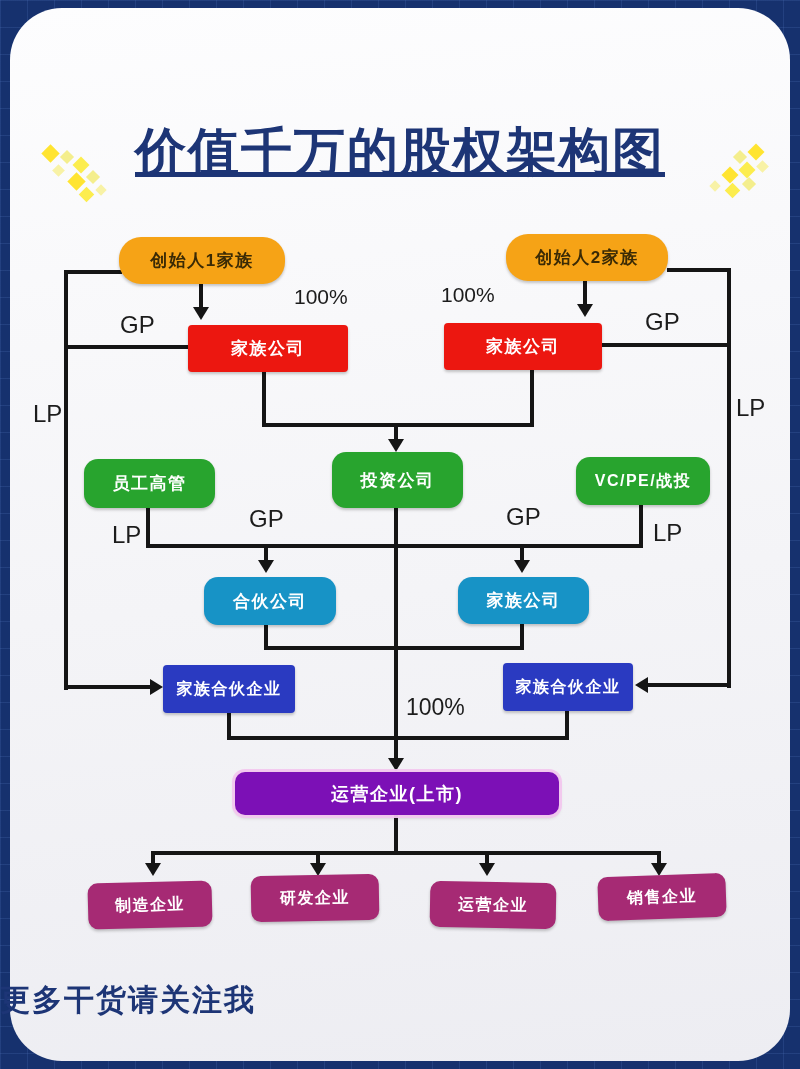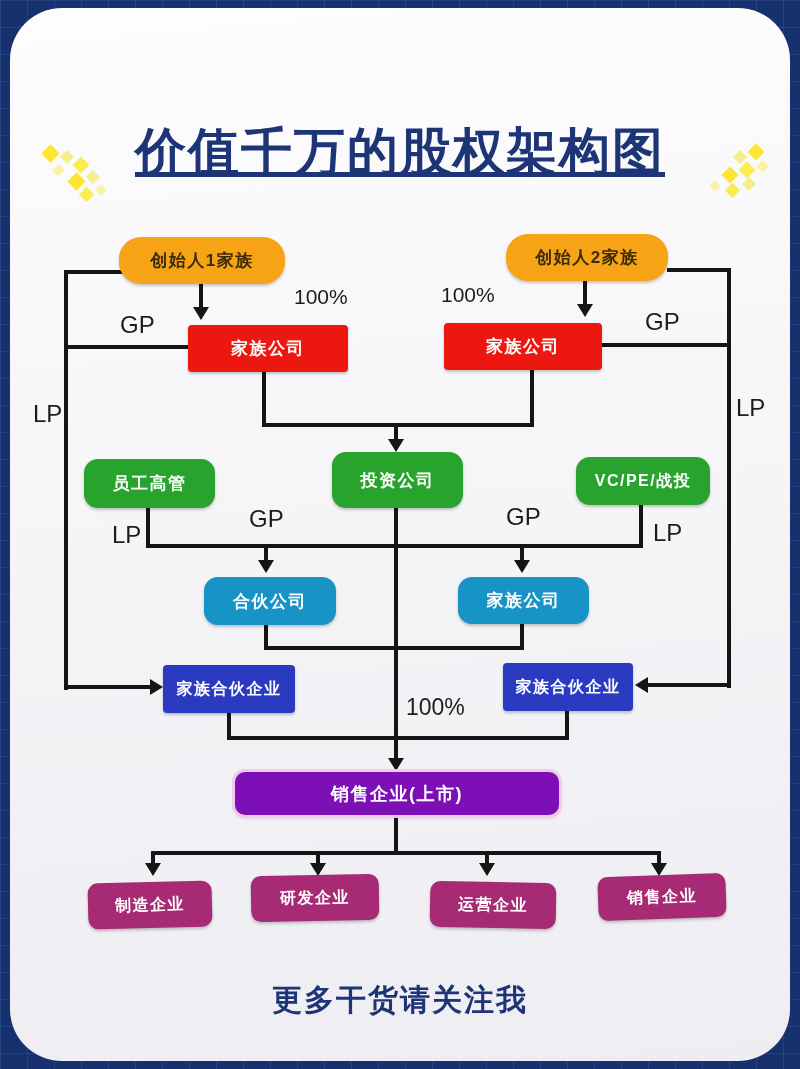--- a/index.html
+++ b/index.html
@@ -15,21 +15,21 @@
   #card{
     position:absolute;left:10px;right:10px;top:8px;bottom:8px;
     border-radius:52px;
     background:linear-gradient(175deg,#fdfdfe 0%,#f4f4f7 55%,#ededf2 100%);
   }
   .title{
     position:absolute;left:0;right:0;top:118px;text-align:center;
     font-size:51px;font-weight:900;color:#1d3576;letter-spacing:2px;text-decoration:underline;
   }
   .footer{
-    position:absolute;left:0;right:0;top:980px;text-align:center;
+    position:absolute;left:0;right:0;top:980px;text-align:left;
     font-size:30px;font-weight:900;color:#1d3576;letter-spacing:2px;
   }
   .node{
     position:absolute;display:flex;align-items:center;justify-content:center;
     color:#fff;font-weight:700;font-size:17px;letter-spacing:1.5px;
     border-radius:4px;box-shadow:0 2px 3px rgba(0,0,0,.22);
   }
   .orange{background:#f6a316;color:#3a2a05;border-radius:22px;}
   .red{background:#ec1710;}
   .green{background:#28a42e;border-radius:14px;}
@@ -146,20 +146,20 @@
   <div class="node orange" style="left:506px;top:234px;width:162px;height:47px;">创始人2家族</div>
   <div class="node red" style="left:188px;top:325px;width:160px;height:47px;">家族公司</div>
   <div class="node red" style="left:444px;top:323px;width:158px;height:47px;">家族公司</div>
   <div class="node green" style="left:84px;top:459px;width:131px;height:49px;">员工高管</div>
   <div class="node green" style="left:332px;top:452px;width:131px;height:56px;">投资公司</div>
   <div class="node teal" style="left:204px;top:577px;width:132px;height:48px;">合伙公司</div>
   <div class="node green" style="left:576px;top:457px;width:134px;height:48px;font-size:16px;">VC/PE/战投</div>
   <div class="node teal" style="left:458px;top:577px;width:131px;height:47px;">家族公司</div>
   <div class="node blue" style="left:163px;top:665px;width:132px;height:48px;">家族合伙企业</div>
   <div class="node blue" style="left:503px;top:663px;width:130px;height:48px;">家族合伙企业</div>
-  <div class="node purple" style="left:235px;top:772px;width:324px;height:43px;">销售企业(上市)</div>
+  <div class="node purple" style="left:235px;top:772px;width:324px;height:43px;">运营企业(上市)</div>
   <div class="node magenta" style="left:88px;top:882px;width:124px;height:46px;transform:rotate(-1.5deg);">制造企业</div>
   <div class="node magenta" style="left:251px;top:875px;width:128px;height:46px;transform:rotate(-1deg);">研发企业</div>
   <div class="node magenta" style="left:430px;top:882px;width:126px;height:46px;transform:rotate(1deg);">运营企业</div>
   <div class="node magenta" style="left:598px;top:875px;width:128px;height:44px;transform:rotate(-2deg);">销售企业</div>
 
   <div class="footer">更多干货请关注我</div>
 </div>
 
 </body></html>

